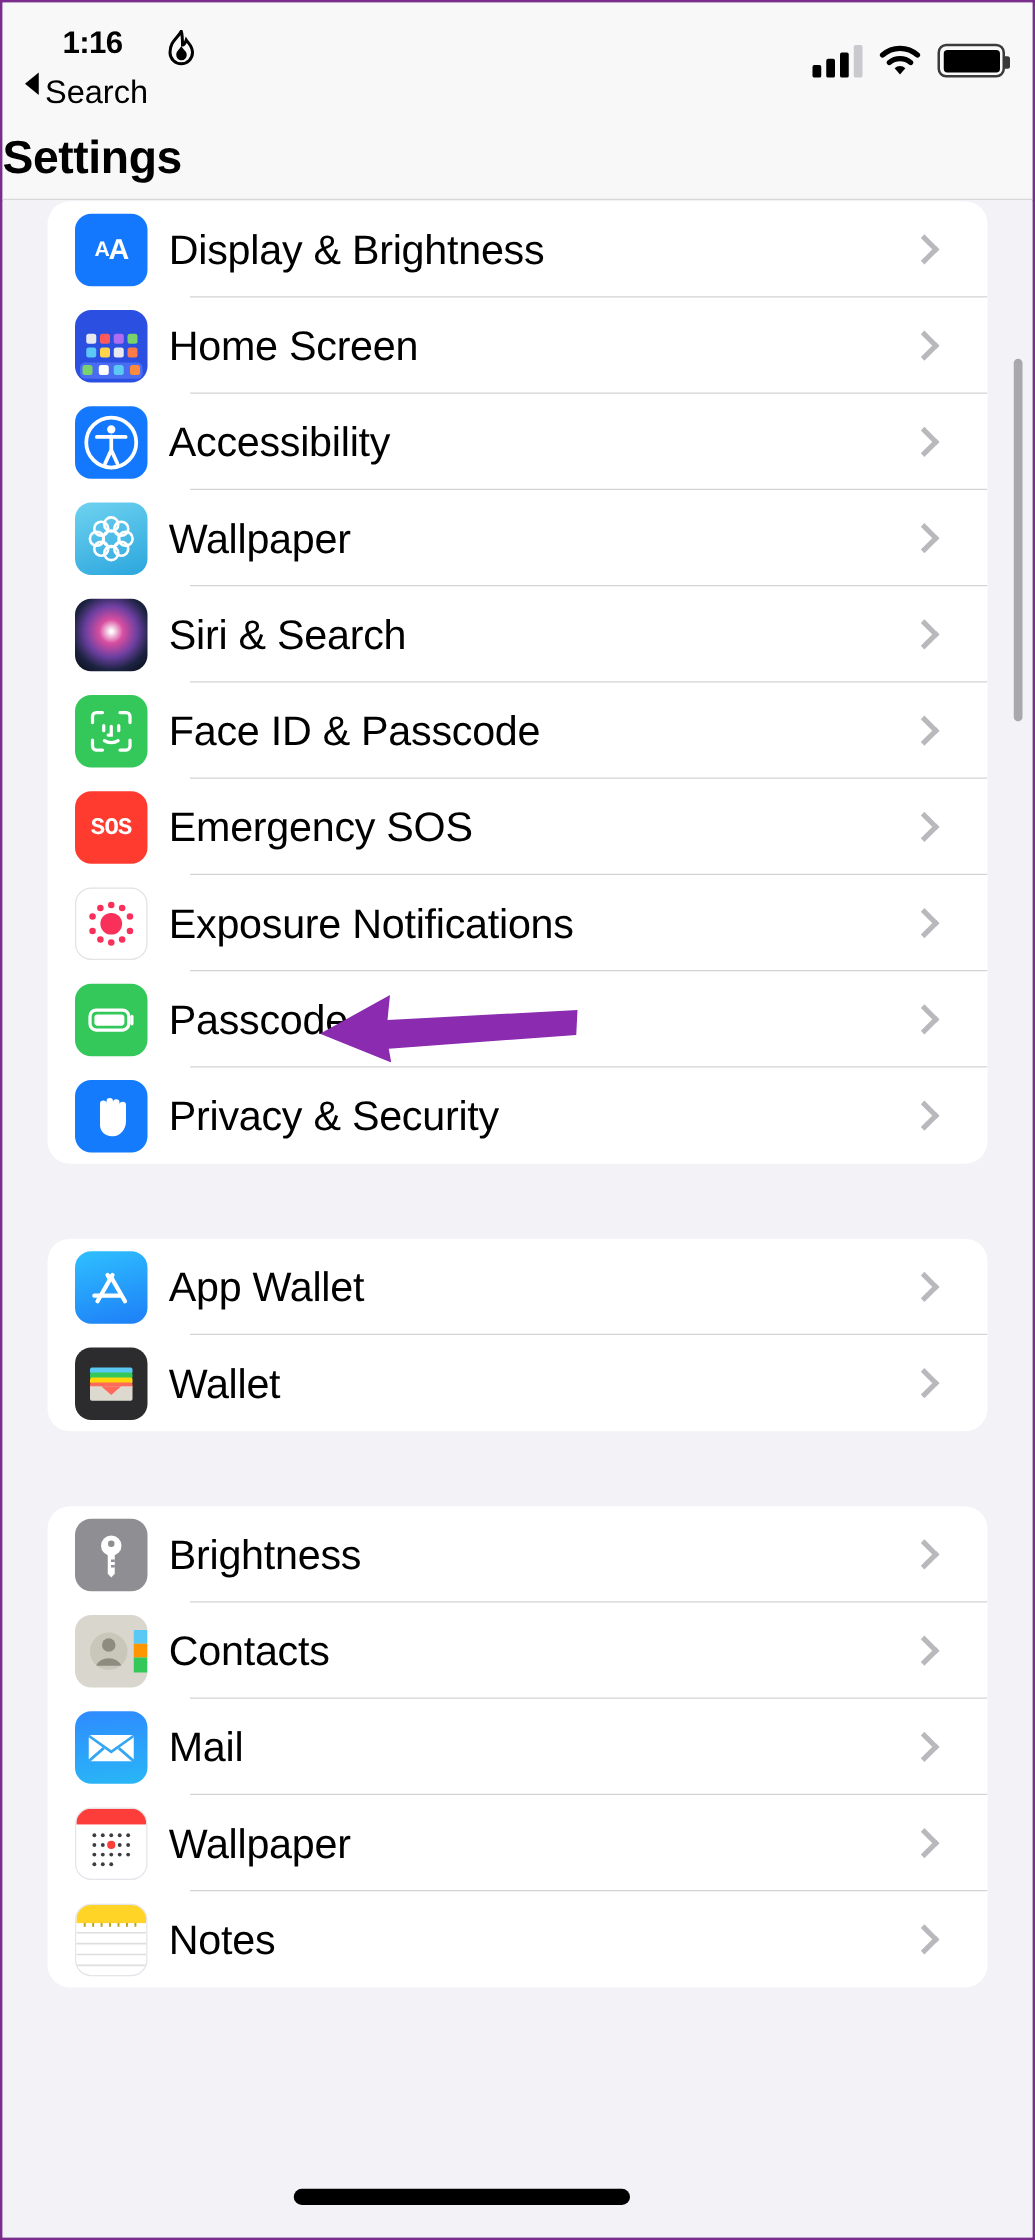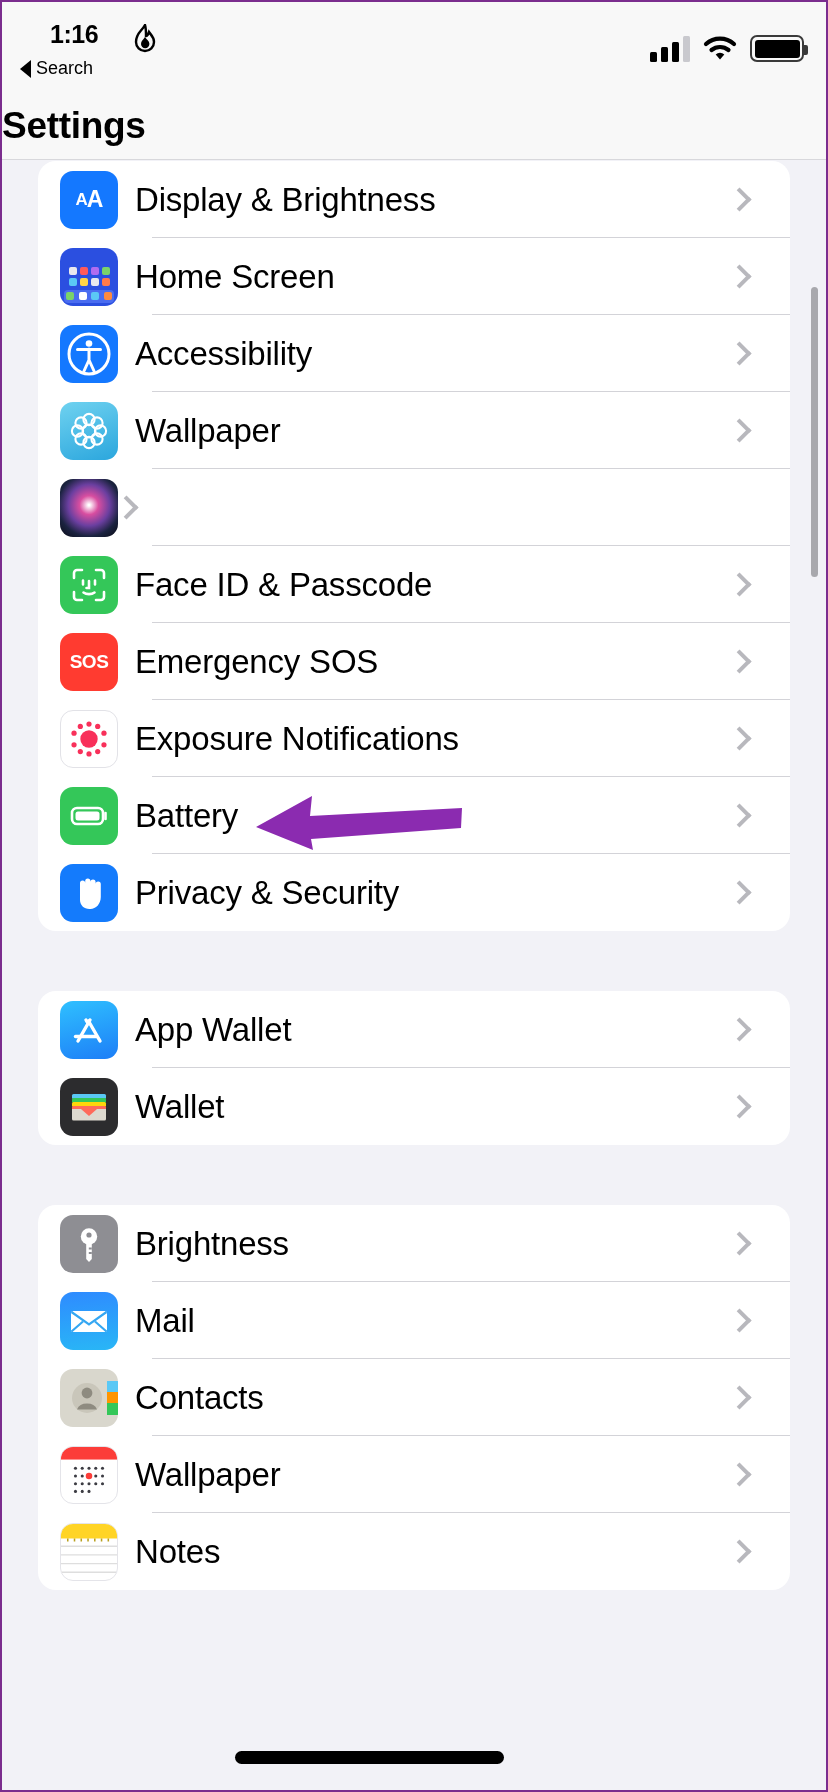--- a/index.html
+++ b/index.html
@@ -26,21 +26,21 @@
     position:absolute; left:48px; top:18px;
     font-size:25px; font-weight:bold; color:#000;
     letter-spacing:-0.5px;
   }
   #flame-icon {
     position:absolute; left:128px; top:22px;
     width:30px; height:32px;
   }
   #backlink {
     position:absolute; left:18px; top:56px;
-    font-size:18px; color:#000; display:flex; align-items:center; gap:5px;
+    font-size:26px; color:#000; display:flex; gap:5px;
   }
   #backlink .tri {
     width:0;height:0;
     border-top:9px solid transparent;
     border-bottom:9px solid transparent;
     border-right:11px solid #000;
   }
   #status-right {
     position:absolute; right:22px; top:24px;
     display:flex; align-items:flex-end; gap:13px; height:36px;
@@ -118,21 +118,21 @@
   .i-home{background:#2b4fe0;}
   .i-home .hgrid{display:grid;grid-template-columns:repeat(4,8px);gap:3px;}
   .i-home .hgrid s{display:block;width:8px;height:8px;border-radius:2px;text-decoration:none;}
   .i-home .dock{position:absolute;bottom:3px;left:4px;right:4px;height:13px;background:#4a6cf0;border-radius:4px;
     display:flex;align-items:center;justify-content:space-around;}
   .i-home .dock s{width:8px;height:8px;border-radius:2px;display:block;}
   .i-access{background:#1478ff;}
   .i-wall{background:linear-gradient(160deg,#6fd2f0,#2ba6dd);}
   .i-siri{background:radial-gradient(circle at 50% 45%,#fff 2%,#d84ea0 22%,#6b3fa0 48%,#1b2340 72%,#0a0a14 100%);}
   .i-face{background:#34c759;}
-  .i-sos{background:#ff3b30;color:#fff;font-size:19px;font-weight:bold;letter-spacing:-0.5px;}
+  .i-sos{background:#ff3b30;color:#fff;font-size:19px;font-weight:bold;letter-spacing:-0.5px;font-family:Liberation Mono, monospace;}
   .i-expo{background:#fff;border:1.5px solid #e2e2e7;}
   .i-batt{background:#34c759;}
   .i-priv{background:#147bfc;}
   .i-appstore{background:linear-gradient(165deg,#2fc0ff,#1d7ef7);}
   .i-wallet{background:#2c2c2e;}
   .i-pass{background:#8e8e93;}
   .i-mail{background:linear-gradient(175deg,#2e8bff,#29b6f6);}
   .i-contacts{background:#d9d7cd;}
   .i-cal{background:#fff;border:1.5px solid #e4e4e9;}
   .i-notes{background:#fff;border:1.5px solid #e4e4e9;}
@@ -260,20 +260,21 @@
             </g>
           </svg>
         </span>
         <span class="label">Wallpaper</span>
         <span class="chev"></span>
         <span class="sep"></span>
       </div>
 
       <div class="row">
         <span class="icon-box i-siri"></span>
+        <span class="label">Siri &amp; Search</span>
         <span class="chev"></span>
         <span class="sep"></span>
       </div>
 
       <div class="row">
         <span class="icon-box i-face">
           <svg viewBox="0 0 58 58" width="58" height="58">
             <g fill="none" stroke="#fff" stroke-width="2.6" stroke-linecap="round">
               <path d="M14 22 v-5 a3 3 0 0 1 3 -3 h5"></path>
               <path d="M44 22 v-5 a3 3 0 0 0 -3 -3 h-5"></path>
@@ -321,21 +322,21 @@
       </div>
 
       <div class="row">
         <span class="icon-box i-batt">
           <svg viewBox="0 0 58 58" width="58" height="58">
             <rect x="12" y="21" width="31" height="16" rx="5" fill="none" stroke="#fff" stroke-width="2.6"></rect>
             <rect x="15.5" y="24.5" width="24" height="9" rx="2.5" fill="#fff"></rect>
             <path d="M45.5 26 v6" stroke="#fff" stroke-width="2.6" stroke-linecap="round"></path>
           </svg>
         </span>
-        <span class="label">Battery</span>
+        <span class="label">Passcode</span>
         <span class="chev"></span>
         <span class="sep"></span>
       </div>
 
       <div class="row">
         <span class="icon-box i-priv">
           <svg viewBox="0 0 58 58" width="58" height="58">
             <path d="M20 30 v-11 a2.6 2.6 0 0 1 5.2 0 v-2 a2.6 2.6 0 0 1 5.2 0 v1 a2.6 2.6 0 0 1 5.2 0 v2 a2.6 2.6 0 0 1 5.2 0 v13 c0 7 -5 12 -10.4 12 h-1 c-5.5 0 -9.4 -4 -9.4 -9 z" fill="#fff"></path>
           </svg>
         </span>
@@ -391,44 +392,44 @@
             <path d="M26.2 28 h5.6 v16 l-2.8 3 l-2.8 -3 z" fill="#fff"></path>
             <path d="M31.8 33.5 h-3 M31.8 38 h-3" stroke="#8e8e93" stroke-width="2"></path>
           </svg>
         </span>
         <span class="label">Brightness</span>
         <span class="chev"></span>
         <span class="sep"></span>
       </div>
 
       <div class="row">
-        <span class="icon-box i-mail">
-          <svg viewBox="0 0 58 58" width="58" height="58">
-            <rect x="11" y="19" width="36" height="21" rx="2.5" fill="#fff"></rect>
-            <path d="M11.5 20 L29 32.5 L46.5 20" fill="none" stroke="#35a7f2" stroke-width="2.2"></path>
-            <path d="M11.5 39.5 L23 29.5 M46.5 39.5 L35 29.5" fill="none" stroke="#35a7f2" stroke-width="2.2"></path>
-          </svg>
-        </span>
-        <span class="label">Mail</span>
-        <span class="chev"></span>
-        <span class="sep"></span>
-      </div>
-
-      <div class="row">
         <span class="icon-box i-contacts">
           <svg viewBox="0 0 58 58" width="58" height="58">
             <rect x="47" y="12" width="11" height="11" fill="#5ac8f5"></rect>
             <rect x="47" y="23" width="11" height="11" fill="#ff9500"></rect>
             <rect x="47" y="34" width="11" height="12" fill="#34c759"></rect>
             <circle cx="27" cy="29" r="15" fill="#c9c6ba"></circle>
             <circle cx="27" cy="24" r="5.4" fill="#8e8b80"></circle>
             <path d="M17 40.5 a10.5 8.5 0 0 1 20 0 z" fill="#8e8b80"></path>
           </svg>
         </span>
         <span class="label">Contacts</span>
+        <span class="chev"></span>
+        <span class="sep"></span>
+      </div>
+
+      <div class="row">
+        <span class="icon-box i-mail">
+          <svg viewBox="0 0 58 58" width="58" height="58">
+            <rect x="11" y="19" width="36" height="21" rx="2.5" fill="#fff"></rect>
+            <path d="M11.5 20 L29 32.5 L46.5 20" fill="none" stroke="#35a7f2" stroke-width="2.2"></path>
+            <path d="M11.5 39.5 L23 29.5 M46.5 39.5 L35 29.5" fill="none" stroke="#35a7f2" stroke-width="2.2"></path>
+          </svg>
+        </span>
+        <span class="label">Mail</span>
         <span class="chev"></span>
         <span class="sep"></span>
       </div>
 
       <div class="row">
         <span class="icon-box i-cal">
           <svg viewBox="0 0 58 58" width="58" height="58">
             <rect x="0" y="0" width="58" height="13" fill="#fc3d39"></rect>
             <g fill="#3c3c43">
               <circle cx="15" cy="22" r="1.6"></circle>

